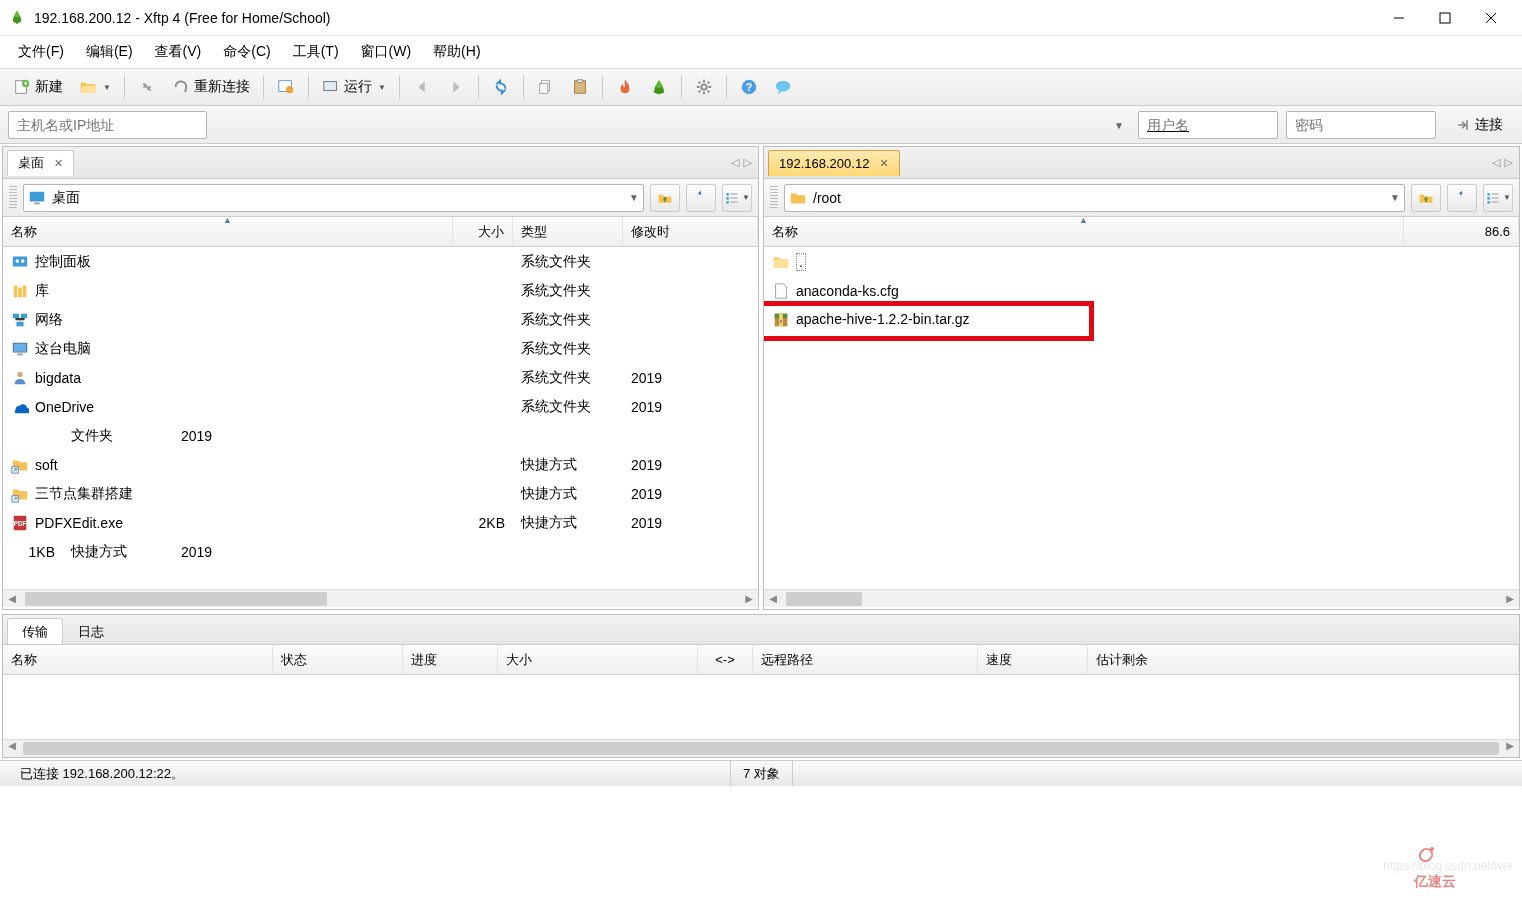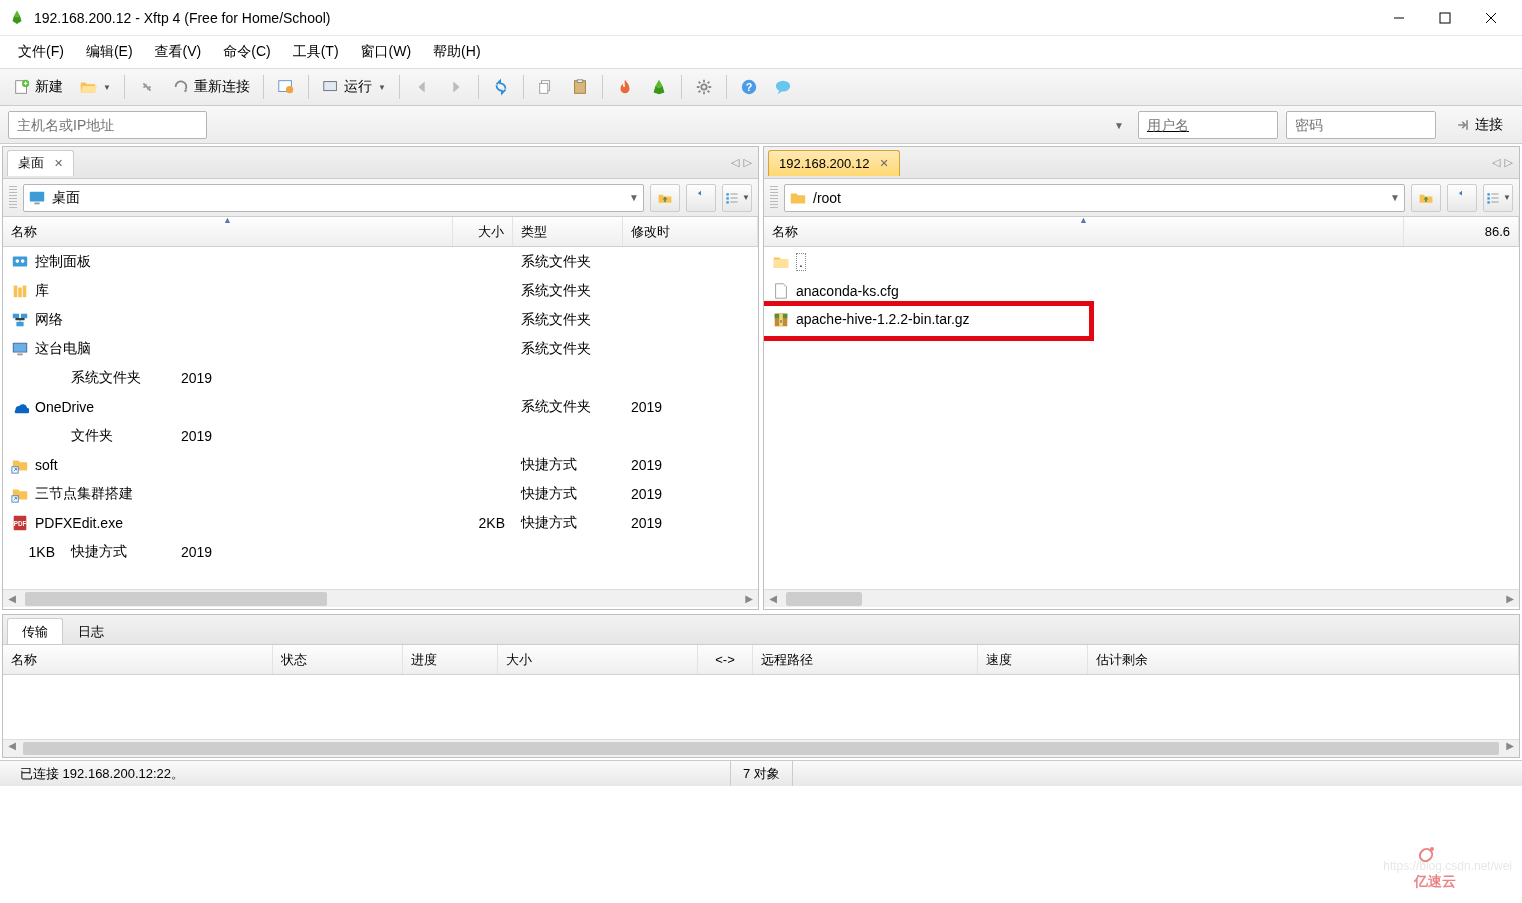--- a/index.html
+++ b/index.html
@@ -362,20 +362,29 @@
                   <rect x="7" y="15" width="6" height="2" fill="#999"></rect>
                 </svg>
               </span>
               <span>这台电脑</span>
             </div>
             <div class="fl-cell" style="width:60px;text-align:right"></div>
             <div class="fl-cell" style="width:110px">系统文件夹</div>
             <div class="fl-cell" style="flex:1"></div>
           </div>
           <div class="fl-row">
+            <div class="fl-cell" style="width:450px;display:flex;align-items:center">
+              <span class="fl-icon">
+                <svg width="18" height="18" viewBox="0 0 20 20">
+                  <circle cx="10" cy="6" r="3" fill="#d8a878"></circle>
+                  <path d="M4 17c0-4 3-6 6-6s6 2 6 6z" fill="#5a8fcc"></path>
+                </svg>
+              </span>
+              <span>bigdata</span>
+            </div>
             <div class="fl-cell" style="width:60px;text-align:right"></div>
             <div class="fl-cell" style="width:110px">系统文件夹</div>
             <div class="fl-cell" style="flex:1">2019</div>
           </div>
           <div class="fl-row">
             <div class="fl-cell" style="width:450px;display:flex;align-items:center">
               <span class="fl-icon">
                 <svg width="18" height="18" viewBox="0 0 20 20">
                   <path d="M5 13a4 4 0 014-4 5 5 0 019 2 3 3 0 010 6H5a3 3 0 010-4z" fill="#0a64c4"></path>
                 </svg>

